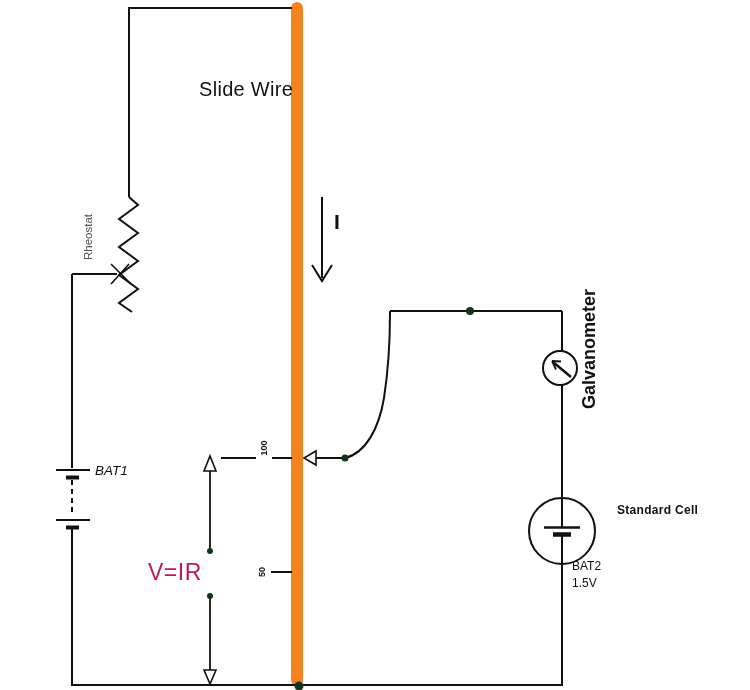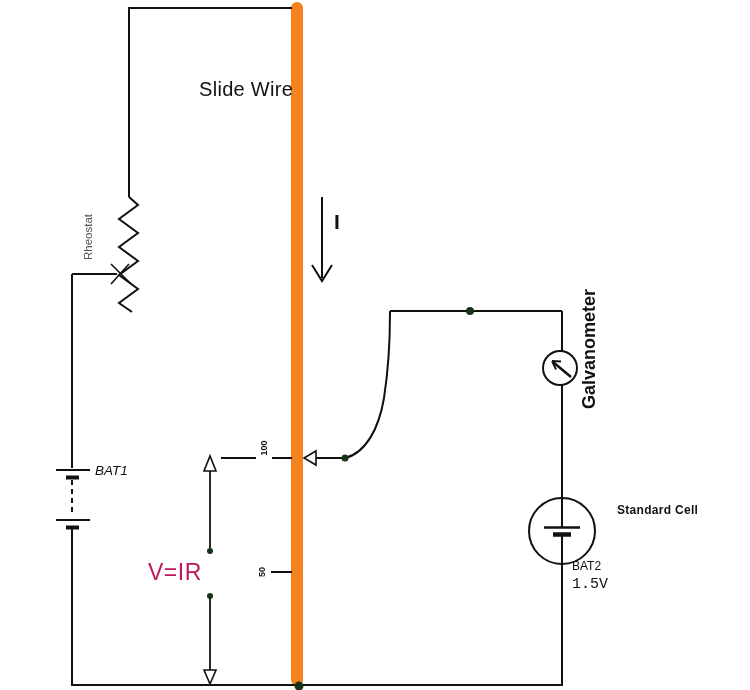--- a/index.html
+++ b/index.html
@@ -13,21 +13,21 @@
   .lbl-slidewire{left:199px;top:79px;font-size:20px;font-weight:normal;letter-spacing:.3px;}
   .lbl-current{left:334px;top:211px;font-size:21px;font-weight:bold;}
   .lbl-rheostat{left:89px;top:237px;font-size:11.5px;color:#56514b;}
   .lbl-bat1{left:95px;top:464px;font-size:13.5px;font-style:italic;}
   .lbl-vir{left:148px;top:561px;font-size:23px;color:#be185d;letter-spacing:.5px;}
   .lbl-t100{left:264px;top:448px;font-size:9px;font-weight:bold;}
   .lbl-t50{left:262px;top:572px;font-size:9px;font-weight:bold;}
   .lbl-galv{left:589px;top:349px;font-size:18px;font-weight:bold;}
   .lbl-stdcell{left:617px;top:504px;font-size:12px;font-weight:bold;letter-spacing:.3px;}
   .lbl-bat2{left:572px;top:560px;font-size:12px;}
-  .lbl-15v{left:572px;top:577px;font-size:15px;font-family:Liberation Mono, monospace;}
+  .lbl-15v{left:572px;top:577px;font-size:12px;}
 </style>
 </head>
 <body>
 
 <div id="stage">
 
   <svg id="circuit-svg" width="750" height="690" viewBox="0 0 750 690">
 
     <rect x="291" y="2" width="12" height="684" rx="6" fill="#F5821F"></rect>
 

